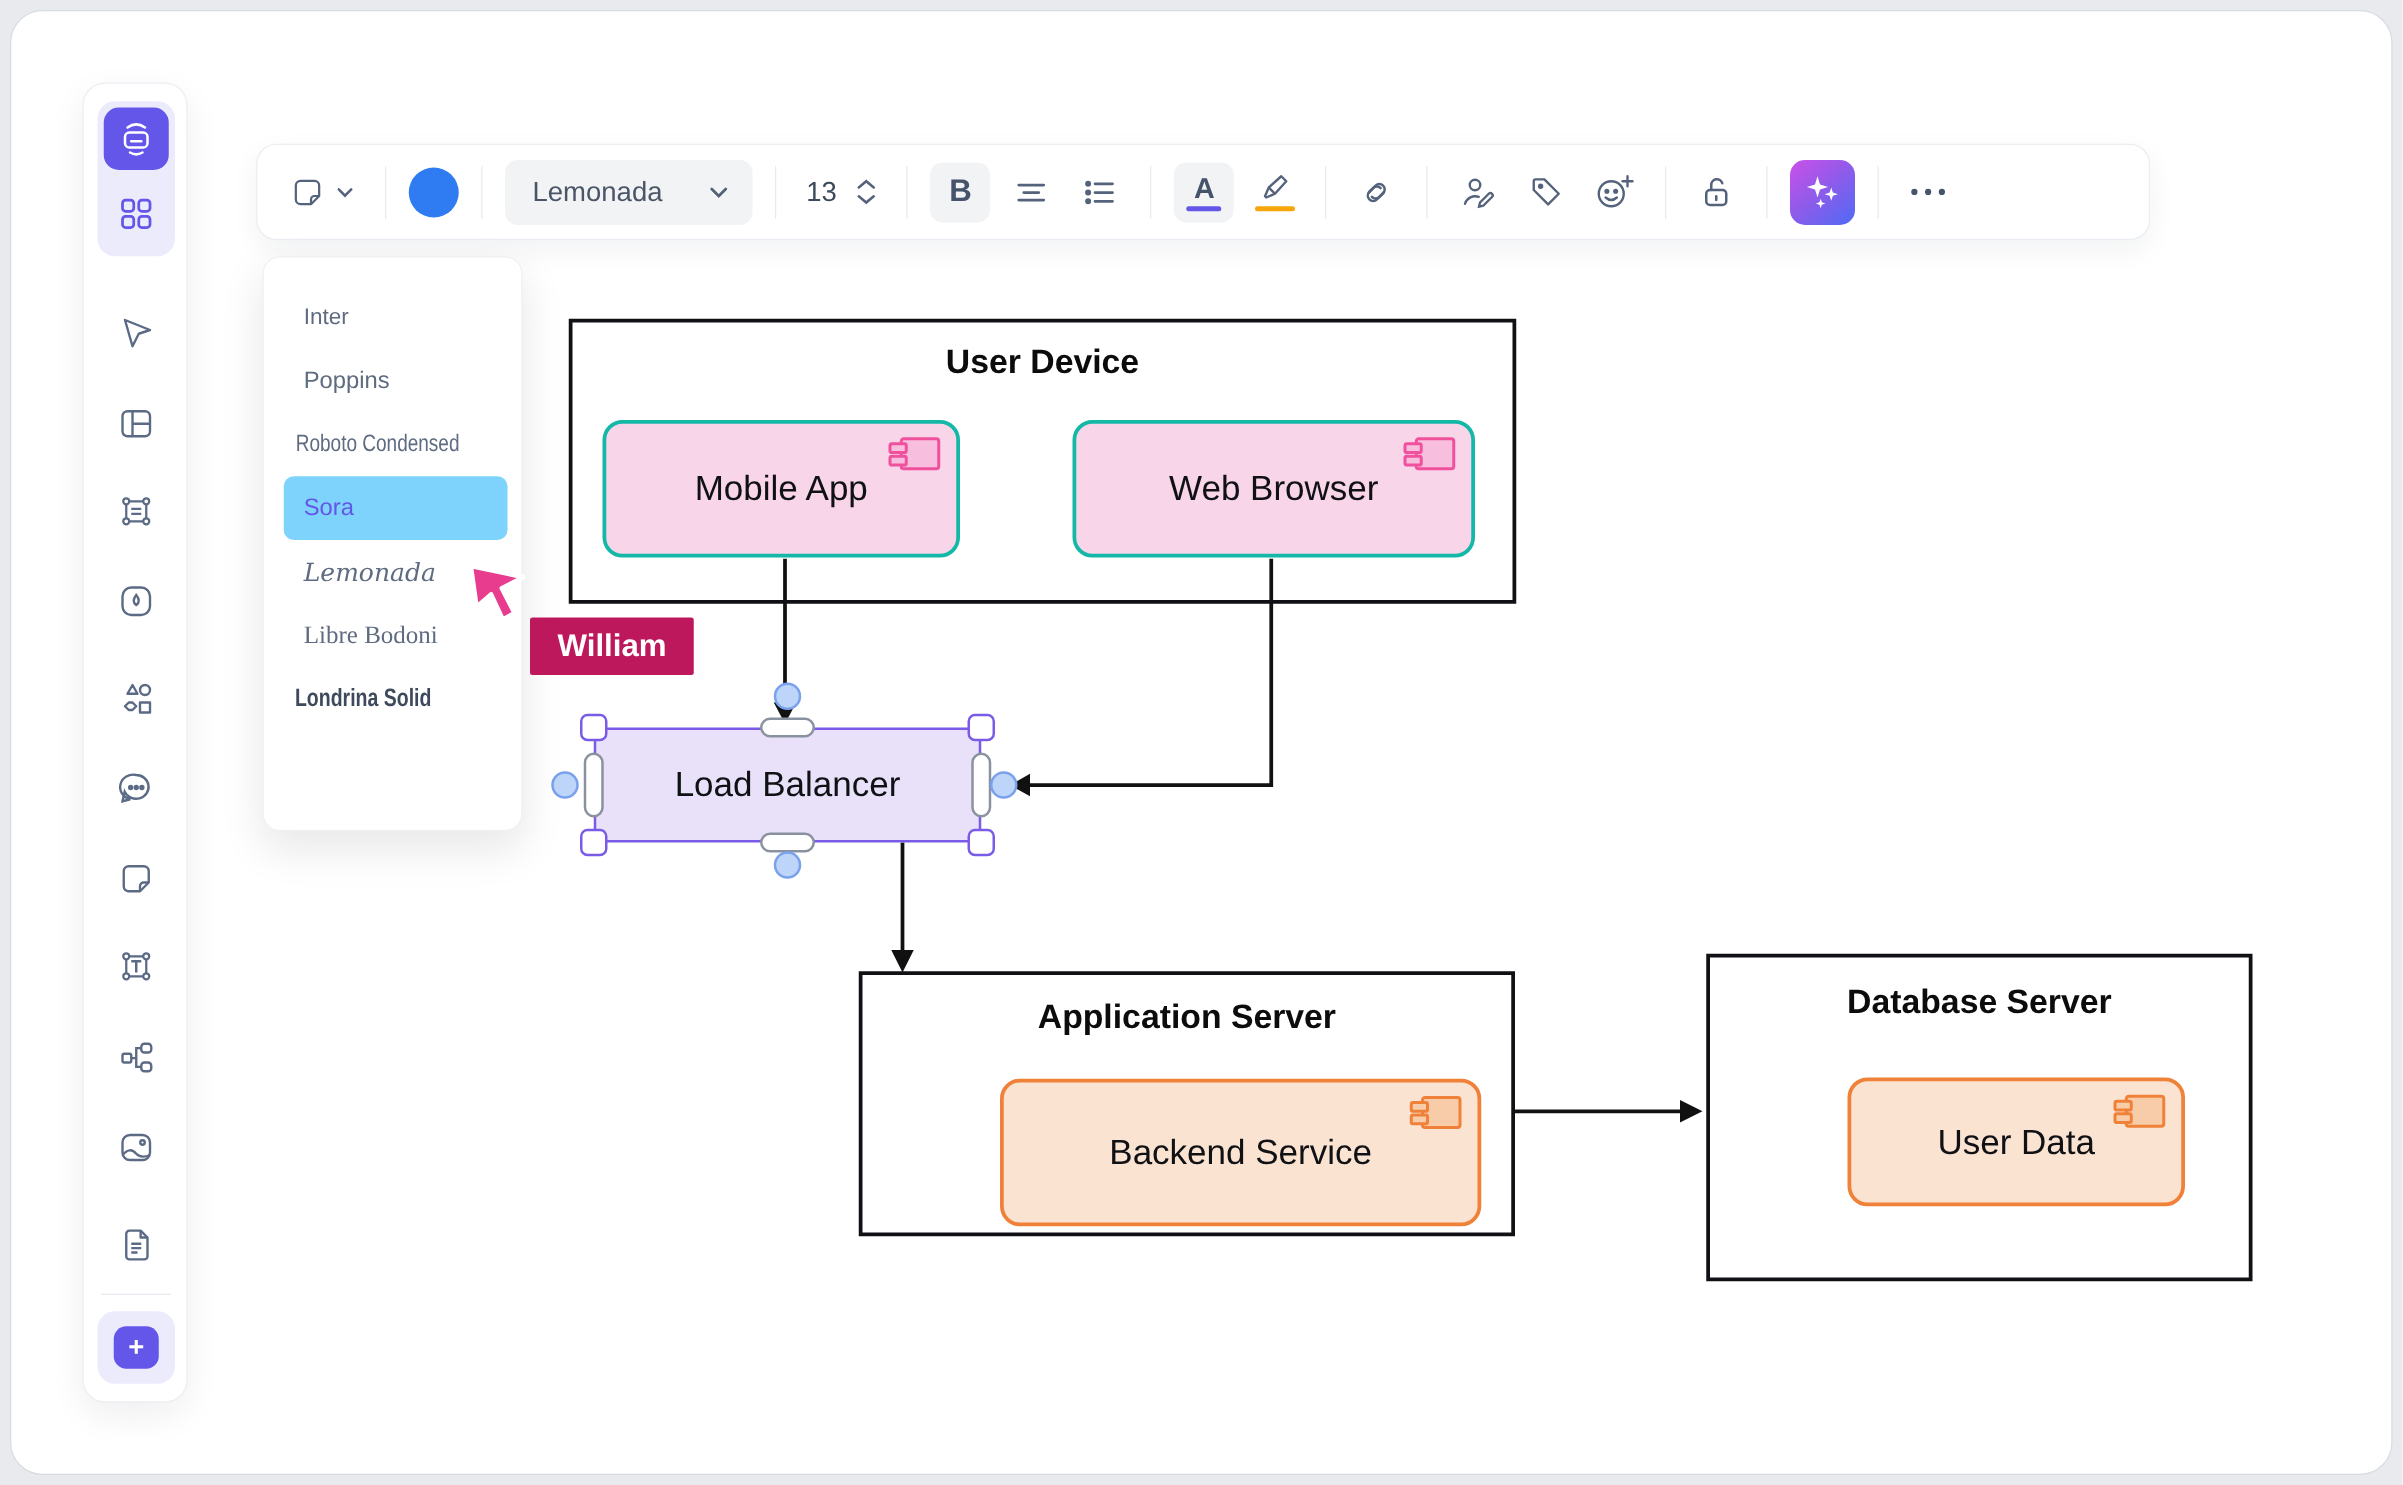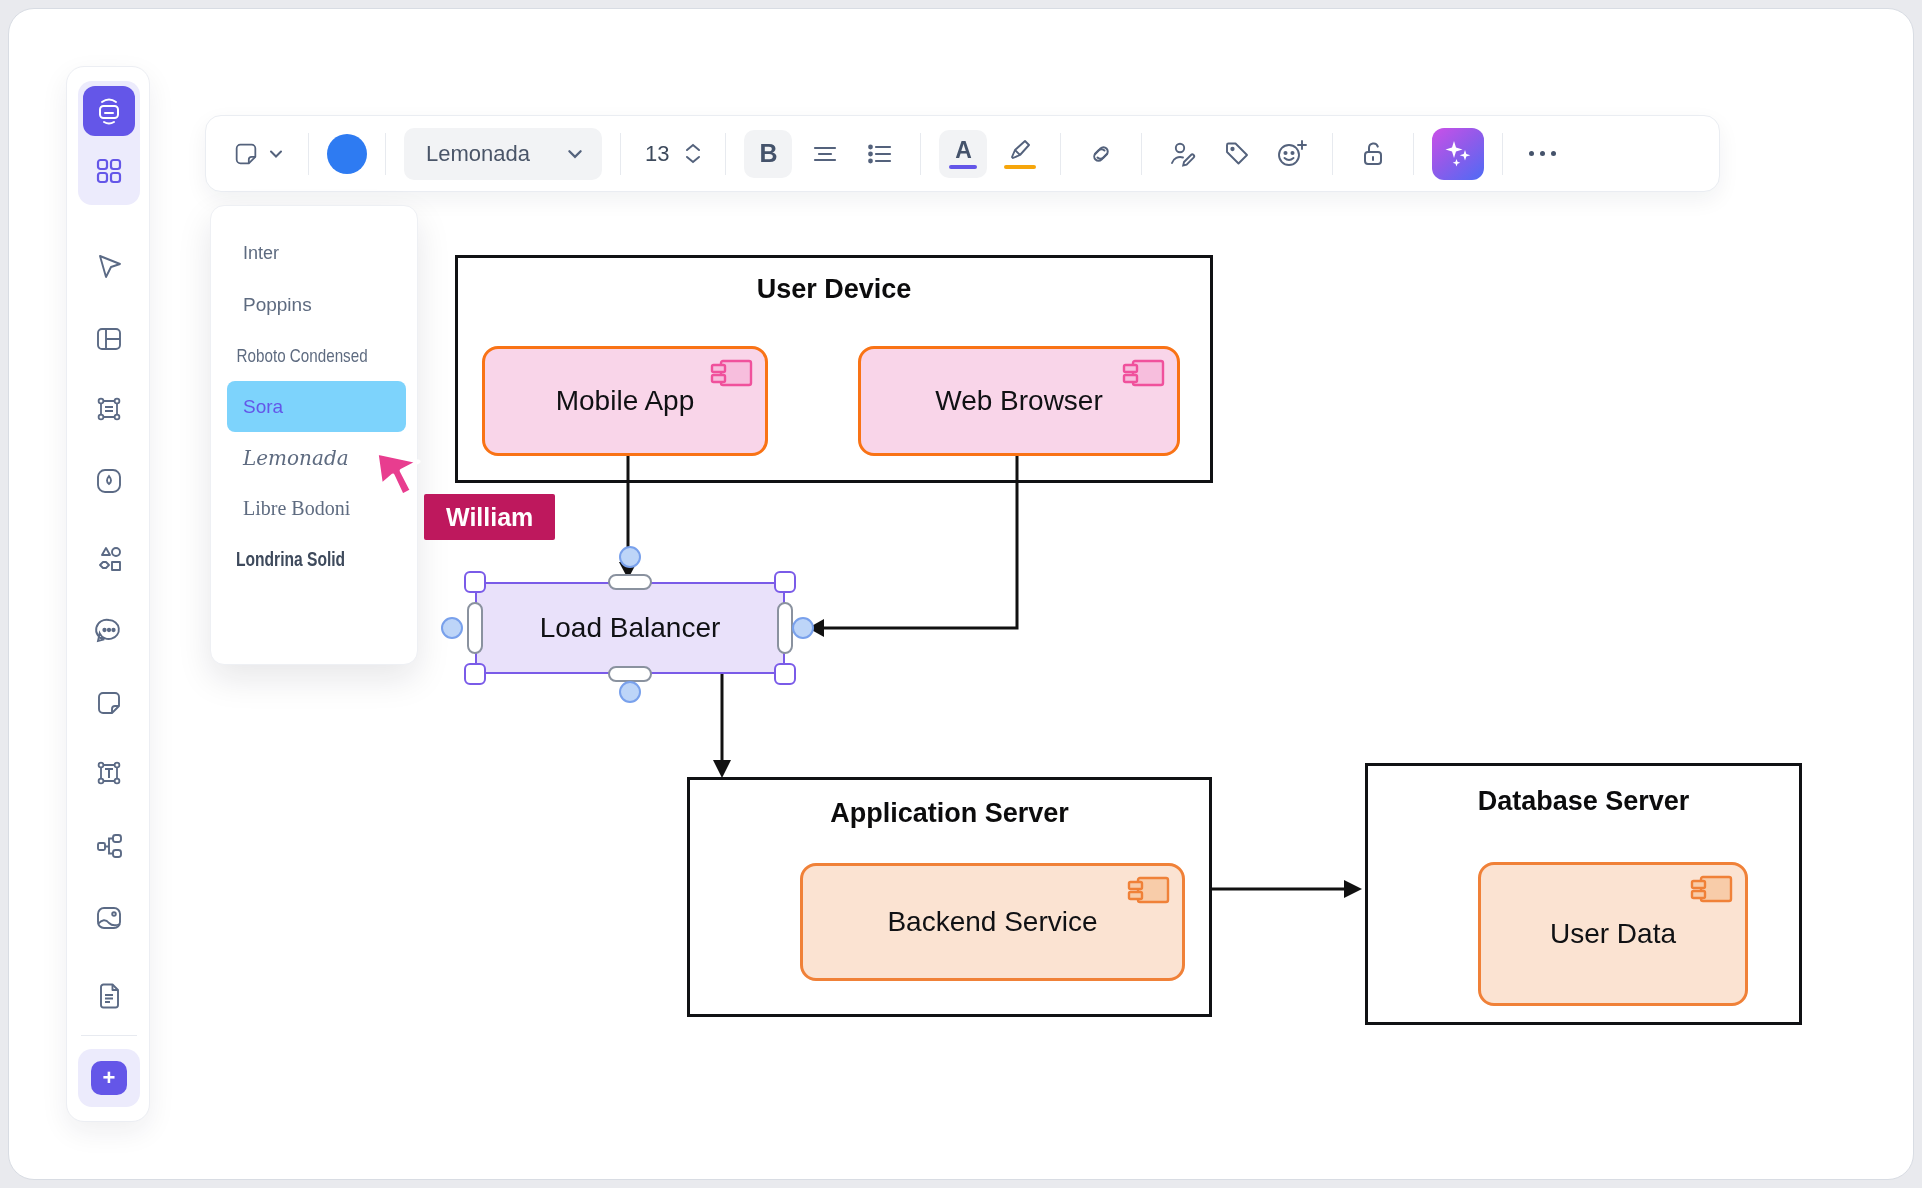--- a/index.html
+++ b/index.html
@@ -115,21 +115,21 @@
   
   .connectors { position:absolute; left:0; top:0; z-index:2; pointer-events:none; }
   .uml-container {
     position:absolute; background:#fff; border:3px solid #101114; z-index:1;
   }
   .uml-title { text-align:center; font-weight:700; font-size:27px; color:#0c0c0d; }
   .component {
     position:absolute; border-radius:16px; z-index:3;
     display:flex; align-items:center; justify-content:center; cursor:pointer;
   }
-  .component.pink   { background:#f9d5e9; border:3px solid #f97316;margin-top:10px; }
+  .component.pink   { background:#f9d5e9; border:3px solid #14b8a6; }
   .component.orange { background:#fbe3d2; border:3px solid #f08138; }
   .component .comp-label { font-size:28px; color:#101114; }
   .comp-icon { position:absolute; top:9px; right:11px; }
   .lb-box {
     position:absolute; left:475px; top:582px; width:310px; height:92px;
     background:#e9e1fa; border:2.5px solid #7a5be8; border-radius:3px; z-index:3;
     display:flex; align-items:center; justify-content:center; cursor:pointer;
   }
   .lb-box .comp-label { font-size:28px; color:#101114; }
   .handle { position:absolute; z-index:5; background:#fff; cursor:pointer; }
@@ -164,21 +164,21 @@
   <path d="M722 674 V760" stroke="#111" stroke-width="3" fill="none"></path>
   <polygon points="722,778 713,760 731,760" fill="#111"></polygon>
 
   <path d="M1212 889 H1344" stroke="#111" stroke-width="3" fill="none"></path>
   <polygon points="1362,889 1344,880 1344,898" fill="#111"></polygon>
 </svg>
 
 <div class="uml-container" style="left:455px; top:255px; width:758px; height:228px;">
   <div class="uml-title" style="margin-top:16px;">User Device</div>
 </div>
-<div class="uml-container" style="left:687px; top:777px; width:525px; height:240px;">
+<div class="uml-container" style="left:687px; top:777px; width:525px; height:212px;">
   <div class="uml-title" style="margin-top:18px;">Application Server</div>
 </div>
 <div class="uml-container" style="left:1365px; top:763px; width:437px; height:262px;">
   <div class="uml-title" style="margin-top:20px;">Database Server</div>
 </div>
 
 <div class="component pink" style="left:482px; top:336px; width:286px; height:110px;">
   <span class="comp-label">Mobile App</span>
   <svg class="comp-icon" width="46" height="30" viewBox="0 0 46 30">
     <rect x="13" y="3" width="30" height="24" rx="2" fill="#f7bedd" stroke="#f0519c" stroke-width="2.4"></rect>
@@ -195,21 +195,21 @@
   </svg>
 </div>
 <div class="component orange" style="left:800px; top:863px; width:385px; height:118px;">
   <span class="comp-label">Backend Service</span>
   <svg class="comp-icon" width="46" height="30" viewBox="0 0 46 30">
     <rect x="13" y="3" width="30" height="24" rx="2" fill="#f8cca9" stroke="#f08138" stroke-width="2.4"></rect>
     <rect x="4" y="7" width="13" height="7" rx="1.5" fill="#f8cca9" stroke="#f08138" stroke-width="2.4"></rect>
     <rect x="4" y="17" width="13" height="7" rx="1.5" fill="#f8cca9" stroke="#f08138" stroke-width="2.4"></rect>
   </svg>
 </div>
-<div class="component orange" style="left:1478px; top:862px; width:270px; height:144px;">
+<div class="component orange" style="left:1478px; top:862px; width:270px; height:103px;">
   <span class="comp-label">User Data</span>
   <svg class="comp-icon" width="46" height="30" viewBox="0 0 46 30">
     <rect x="13" y="3" width="30" height="24" rx="2" fill="#f8cca9" stroke="#f08138" stroke-width="2.4"></rect>
     <rect x="4" y="7" width="13" height="7" rx="1.5" fill="#f8cca9" stroke="#f08138" stroke-width="2.4"></rect>
     <rect x="4" y="17" width="13" height="7" rx="1.5" fill="#f8cca9" stroke="#f08138" stroke-width="2.4"></rect>
   </svg>
 </div>
 
 <div class="lb-box">
   <span class="comp-label">Load Balancer</span>

